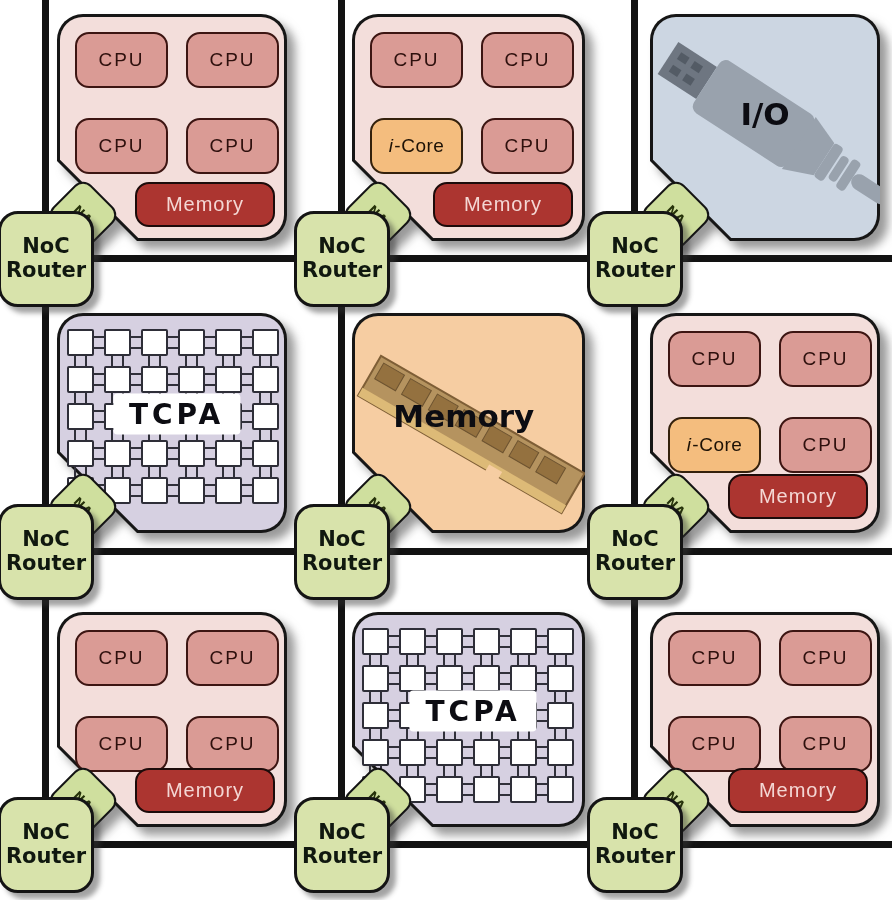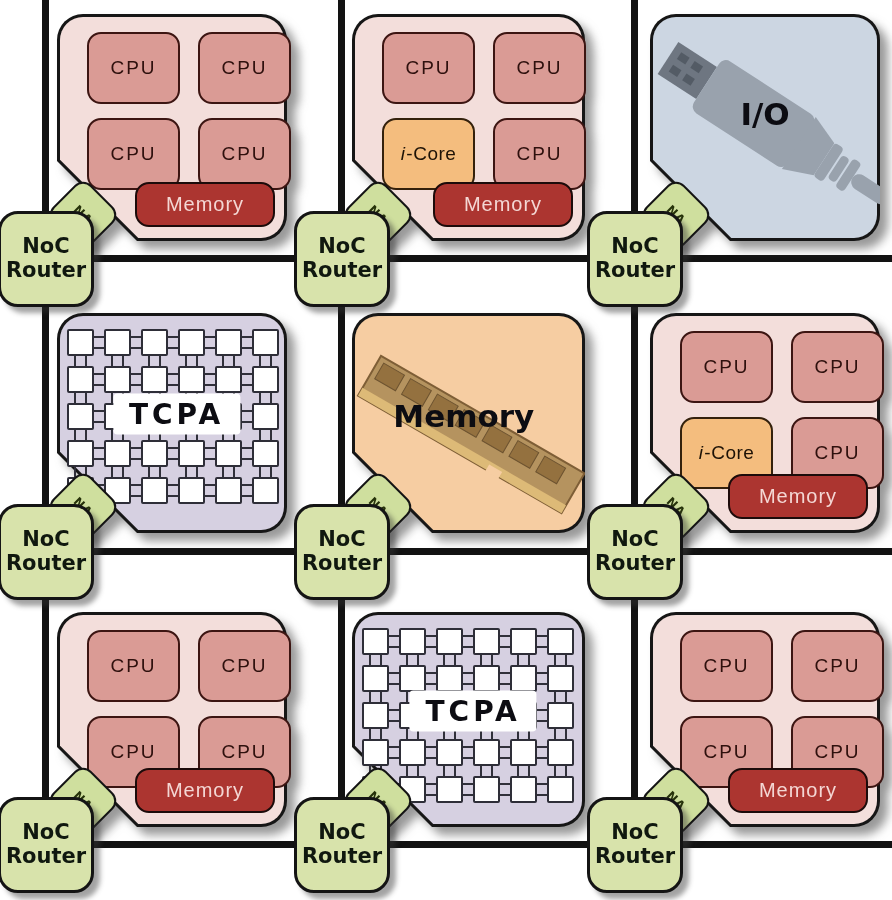--- a/index.html
+++ b/index.html
@@ -18,21 +18,21 @@
   .t-border{background:#161616;}
   .tile-content{position:absolute; inset:0; z-index:2;}
   .fill-cpu{background:#f3dedb;}
   .fill-io{background:#ccd6e2;}
   .fill-mem{background:#f6cda2;}
   .fill-tcpa{background:#d6d0e1;}
   
   .blk{position:absolute; box-sizing:border-box; border:2.5px solid #3c1512; border-radius:14px;
        display:flex; align-items:center; justify-content:center;
        font-size:19px; letter-spacing:2px; color:#2e100d;}
-  .cpu{background:#da9b95; width:93px; height:72px;margin-left:12px;}
+  .cpu{background:#da9b95; width:93px; height:56px;}
   .icore{background:#f4bd7e; border-color:#34210c; color:#1d1206; letter-spacing:0.5px;}
   .membar{position:absolute; right:12px; bottom:14px; width:140px; height:45px;
           background:#ac3530; border:2.5px solid #1c0b0a; border-radius:14px; box-sizing:border-box;
           display:flex; align-items:center; justify-content:center;
           font-size:20px; letter-spacing:1px; color:#f4d7d4;}
   .pos-a{left:18px; top:18px;} .pos-b{left:129px; top:18px;}
   .pos-c{left:18px; top:104px;} .pos-d{left:129px; top:104px;}
   .it{font-style:italic; margin-right:1px;}
   
   .na{position:absolute; left:-1px; width:54px; height:54px; box-sizing:border-box;

